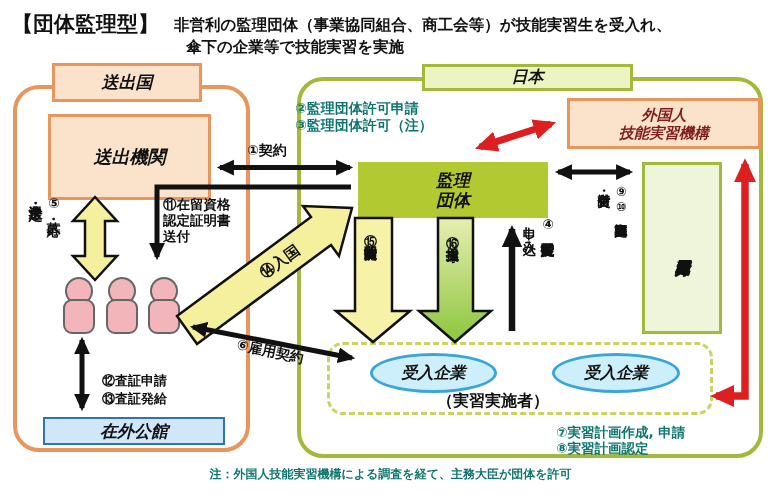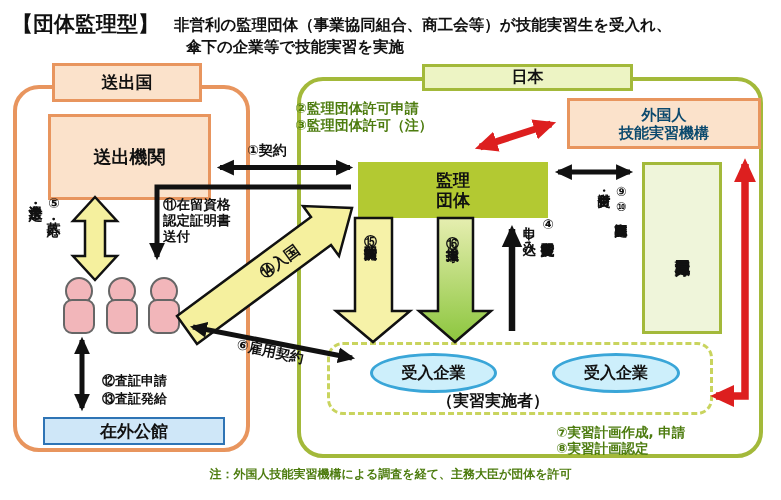--- a/index.html
+++ b/index.html
@@ -1,24 +1,24 @@
 <!DOCTYPE html>
 <html><head>
 <meta charset="utf-8">
 <style>
   html,body{margin:0;padding:0;background:#fff;}
   .canvas{position:relative;width:781px;height:500px;background:#fff;
           font-family:"DejaVu Sans",sans-serif;overflow:hidden;color:#111;}
   .box{position:absolute;box-sizing:border-box;display:flex;align-items:center;
-       justify-content:center;font-weight:bold;text-align:center;z-index:2;}
+       justify-content:center;font-weight:bold;text-align:center;z-index:2;font-style:italic;}
   .container{position:absolute;box-sizing:border-box;z-index:1;}
   .lbl{position:absolute;font-weight:bold;z-index:5;}
   .pre{white-space:pre-line;}
   .vtext{writing-mode:vertical-rl;text-orientation:upright;white-space:pre;font-weight:bold;}
-  .red{color:#4d7c0f;}
+  .red{color:#0f766e;}
   .rot{transform:translate(-50%,-50%);}
   svg.overlay{position:absolute;left:0;top:0;z-index:3;pointer-events:none;}
   .ellipse{border-radius:50%;}
 </style>
 </head>
 <body>
 
 <div class="canvas">
 
   <div class="lbl" style="left:12px;top:10px;font-size:21px;">【団体監理型】</div>
@@ -35,21 +35,21 @@
   <div class="box" style="left:422px;top:64px;width:211px;height:27px;background:#edf4c4;border:3px solid #a3b93a;font-size:16px;">
     <span>日本</span>
   </div>
   <div class="box" style="left:48px;top:114px;width:163px;height:86px;background:#fbe2cb;border:3px solid #e8955e;font-size:18px;">
     <span>送出機関</span>
   </div>
   <div class="box pre" style="left:358px;top:162px;width:190px;height:56px;background:#b3c932;font-size:17px;line-height:1.2;">
     <span class="pre">監理
 団体</span>
   </div>
-  <div class="box" style="left:567px;top:98px;width:194px;height:51px;background:#fbe2cb;border:3px solid #e8955e;font-size:15px;line-height:1.2;color:#0c4a6e;">
+  <div class="box" style="left:567px;top:98px;width:194px;height:51px;background:#fbe2cb;border:3px solid #e8955e;font-size:15px;line-height:1.2;color:#7f1d1d;">
     <span class="pre">外国人
 技能実習機構</span>
   </div>
   <div class="box" style="left:642px;top:162px;width:80px;height:172px;background:#eff5da;border:3px solid #a3b93a;">
     <span class="vtext" style="font-size:15px;">地方出入国在留管理局</span>
   </div>
   <div class="box ellipse" style="left:370px;top:353px;width:127px;height:40px;background:#cdeffb;border:3px solid #3aa6d8;font-size:16px;">
     <span>受入企業</span>
   </div>
   <div class="box ellipse" style="left:552px;top:353px;width:128px;height:40px;background:#cdeffb;border:3px solid #3aa6d8;font-size:16px;">

